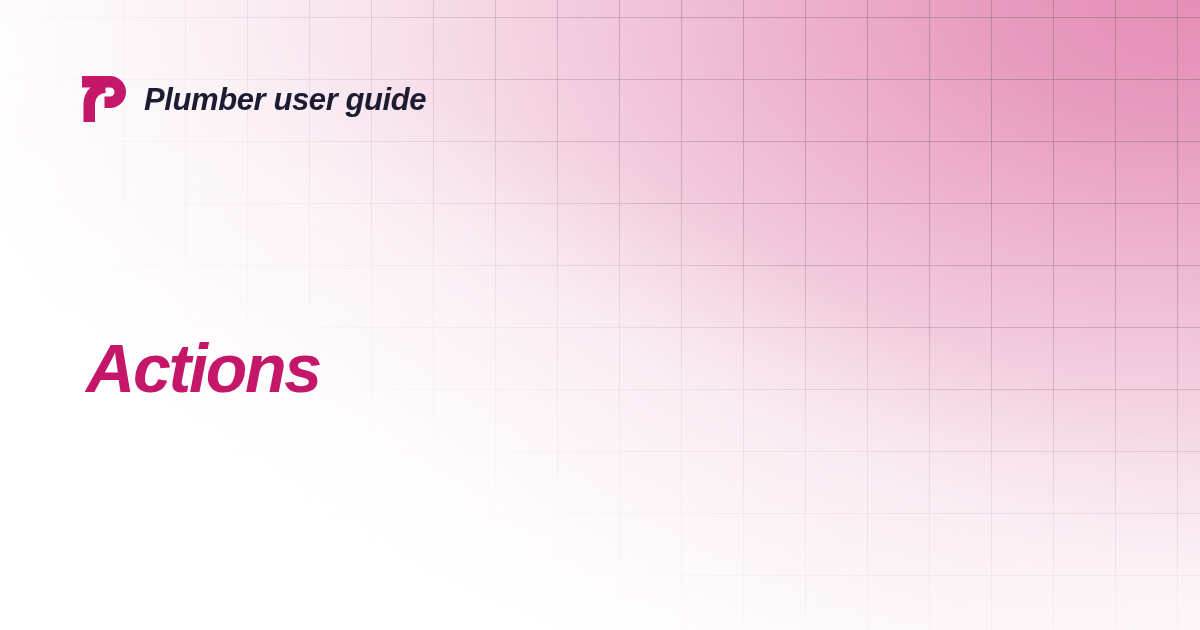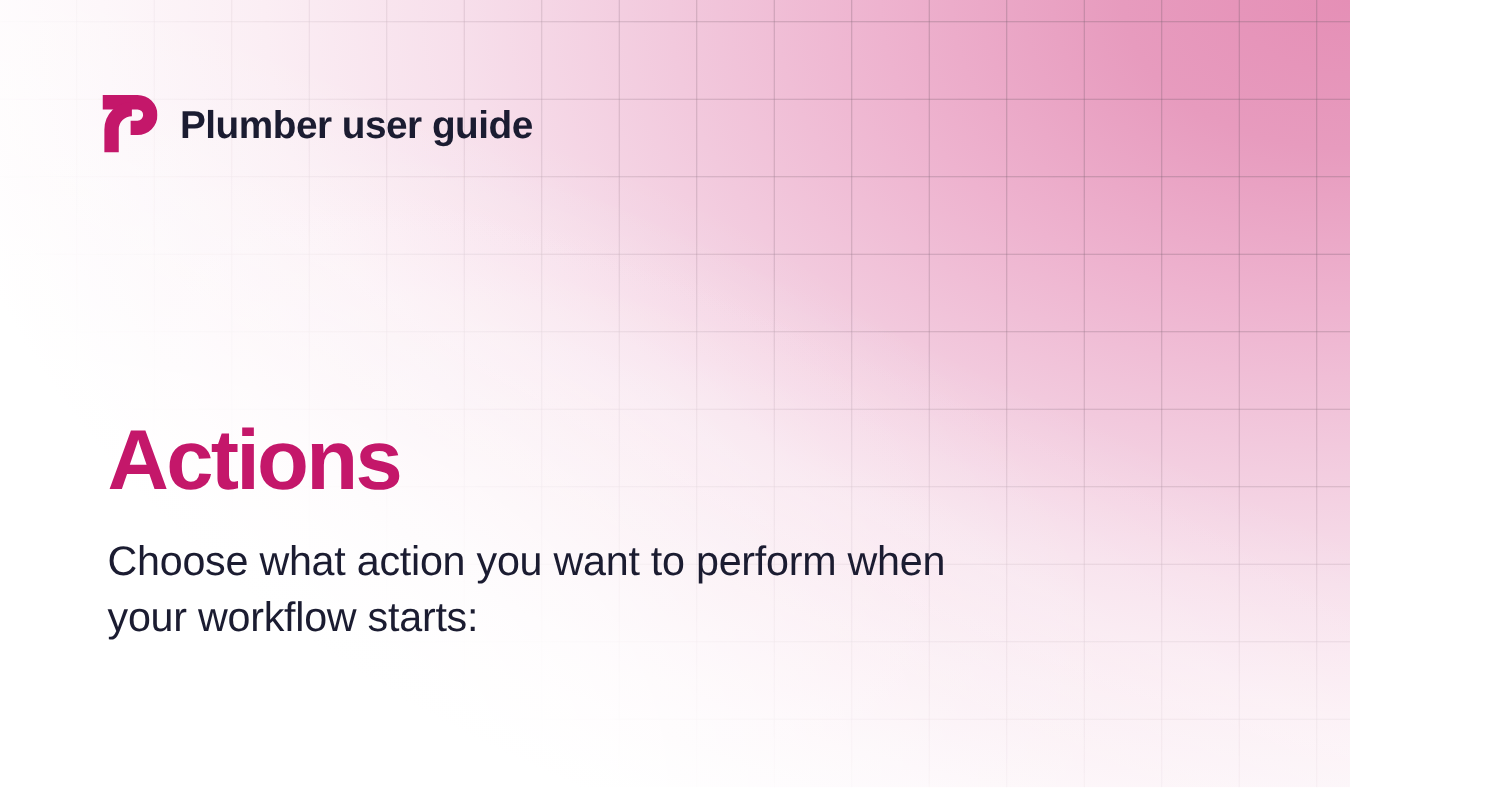--- a/index.html
+++ b/index.html
@@ -12,24 +12,25 @@
     background: #ffffff;
   }
 
   body {
     font-family: "Liberation Sans", "DejaVu Sans", sans-serif;
     -webkit-font-smoothing: antialiased;
   }
 
   .og-card {
     position: relative;
-    width: 1080px;
+    width: 1200px;
     height: 630px;
     overflow: hidden;
     background: #ffffff;
+    font-style: italic;
   }
 
   
 
   
   .bg-gradient {
     position: absolute;
     inset: 0;
     background:
       radial-gradient(120% 135% at 100% 0%,
@@ -176,17 +177,16 @@
 
         <path d="M23.5 11.5 V17 A10.5 10.5 0 0 0 13 27.5 V46 H1.5 V27.5 A22 22 0 0 1 23.5 5.5 Z" fill="#c4176a"></path>
 
         <path d="M22.5 0 H28 A16 16 0 0 1 28 32 H22.5 V20.5 H28 A4.5 4.5 0 0 0 28 11.5 H22.5 Z" fill="#c4176a"></path>
       </svg>
       <div class="brand-name">Plumber user guide</div>
     </div>
 
     <div class="hero">
       <h1 class="hero-title">Actions</h1>
-      <p class="hero-subtitle">Choose what action you want to perform when your workflow starts:</p>
     </div>
 
   </div>
 </div>
 
 </body></html>

